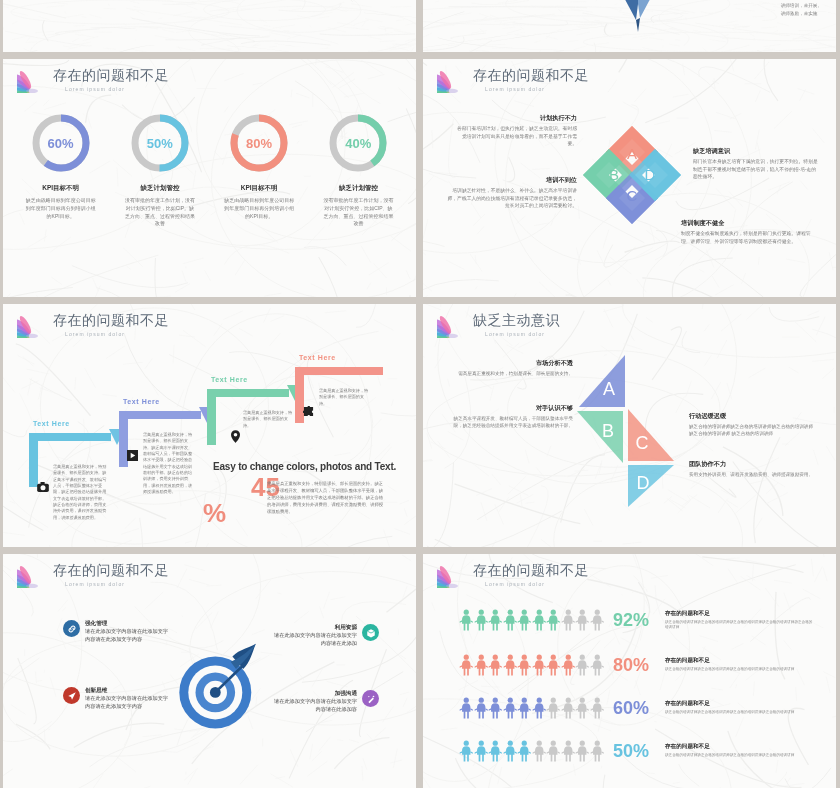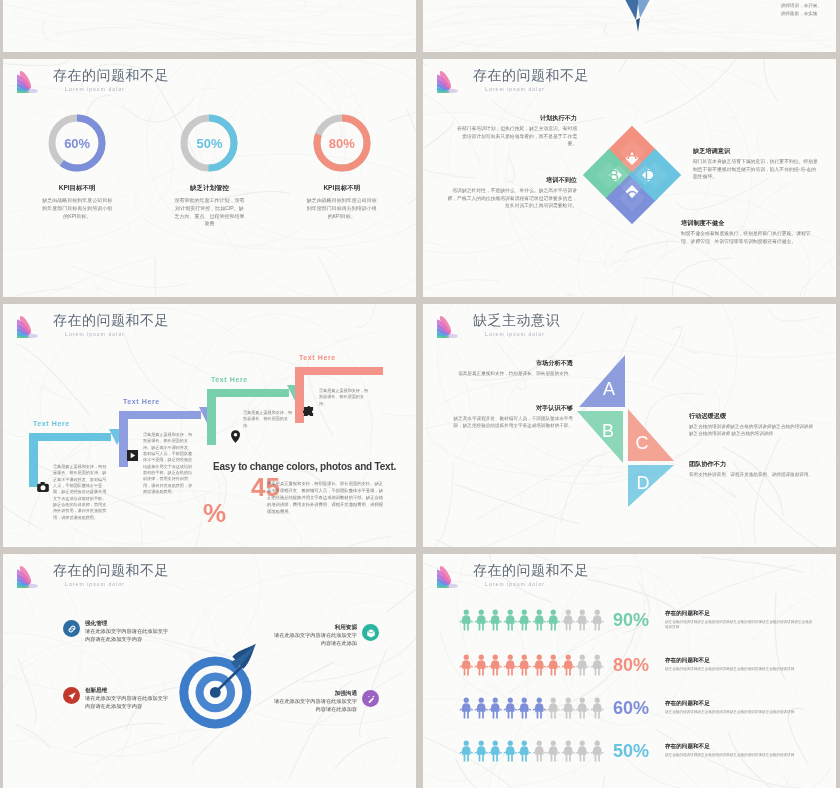--- a/index.html
+++ b/index.html
@@ -643,20 +643,31 @@
     <div class="donut">
       <svg viewBox="0 0 64 64">
         <circle cx="32" cy="32" r="25" fill="none" stroke="#c9c9c9" stroke-width="7"></circle>
         <circle cx="32" cy="32" r="25" fill="none" stroke="#f2907f" stroke-width="7" stroke-dasharray="125.66 31.42"></circle>
       </svg>
       <div class="donut-val" style="color:#f2907f">80%</div>
     </div>
     <div class="donut-h">KPI目标不明</div>
     <div class="donut-p">缺乏由战略目标到年度公司目标到年度部门目标再分到培训小组的KPI目标。</div>
   </div>
+        <div class="donut-item">
+    <div class="donut">
+      <svg viewBox="0 0 64 64">
+        <circle cx="32" cy="32" r="25" fill="none" stroke="#c9c9c9" stroke-width="7"></circle>
+        <circle cx="32" cy="32" r="25" fill="none" stroke="#74ceab" stroke-width="7" stroke-dasharray="62.83 94.25"></circle>
+      </svg>
+      <div class="donut-val" style="color:#74ceab">40%</div>
+    </div>
+    <div class="donut-h">缺乏计划管控</div>
+    <div class="donut-p">没有审批的年度工作计划，没有对计划实行管控，比如CIP、缺乏方向、重点、过程管控和结果改善</div>
+  </div>
       </div>
   </div>
 
   <div class="slide">
     <div class="leafbg">
         <svg viewBox="0 0 420 250" preserveAspectRatio="none">
           <path d="M315,209 Q248,211 254,251" stroke="#e4e4e2" stroke-width="1.16" fill="none"></path>
           <path d="M261,193 Q252,187 205,203" stroke="#e4e4e2" stroke-width="1.41" fill="none"></path>
           <path d="M54,125 Q-41,122 -70,50" stroke="#e4e4e2" stroke-width="0.97" fill="none"></path>
           <path d="M31,68 Q-15,116 -59,111" stroke="#e4e4e2" stroke-width="1.37" fill="none"></path>
@@ -1857,21 +1868,21 @@
       <circle cx="7" cy="3.2" r="2.6" fill="#c9c9c9"></circle>
       <path d="M7,6.2 c-2.6,0 -4.2,1.6 -4.2,4.1 l0,4.4 l1.6,0 l0,6.8 l1.7,0 l0,-6.8 l1.8,0 l0,6.8 l1.7,0 l0,-6.8 l1.6,0 l0,-4.4 c0,-2.5 -1.6,-4.1 -4.2,-4.1 z" fill="#c9c9c9"></path>
       <path d="M0.4,12.5 l2.4,-1.2 l0,1.4 l-2.4,1.1 z M13.6,12.5 l-2.4,-1.2 l0,1.4 l2.4,1.1 z" fill="#c9c9c9"></path>
     </svg>
             <svg viewBox="0 0 14 22">
       <circle cx="7" cy="3.2" r="2.6" fill="#c9c9c9"></circle>
       <path d="M7,6.2 c-2.6,0 -4.2,1.6 -4.2,4.1 l0,4.4 l1.6,0 l0,6.8 l1.7,0 l0,-6.8 l1.8,0 l0,6.8 l1.7,0 l0,-6.8 l1.6,0 l0,-4.4 c0,-2.5 -1.6,-4.1 -4.2,-4.1 z" fill="#c9c9c9"></path>
       <path d="M0.4,12.5 l2.4,-1.2 l0,1.4 l-2.4,1.1 z M13.6,12.5 l-2.4,-1.2 l0,1.4 l2.4,1.1 z" fill="#c9c9c9"></path>
     </svg>
           </div>
-      <div class="p-pct" style="color:#74ceab">90%</div>
+      <div class="p-pct" style="color:#74ceab">92%</div>
       <div class="p-txt">
         <div class="p-h">存在的问题和不足</div>
         <div class="p-p">缺乏合格的培训讲师缺乏合格的培训讲师缺乏合格的培训讲师缺乏合格的培训讲师缺乏合格的培训讲师</div>
       </div>
     </div>
         <div class="p-row" style="left:36px;top:100px;">
       <div class="p-icons">
             <svg viewBox="0 0 14 22">
       <circle cx="7" cy="3.2" r="2.6" fill="#f2907f"></circle>
       <path d="M7,6.2 c-2.6,0 -4.2,1.6 -4.2,4.1 l0,4.4 l1.6,0 l0,6.8 l1.7,0 l0,-6.8 l1.8,0 l0,6.8 l1.7,0 l0,-6.8 l1.6,0 l0,-4.4 c0,-2.5 -1.6,-4.1 -4.2,-4.1 z" fill="#f2907f"></path>

